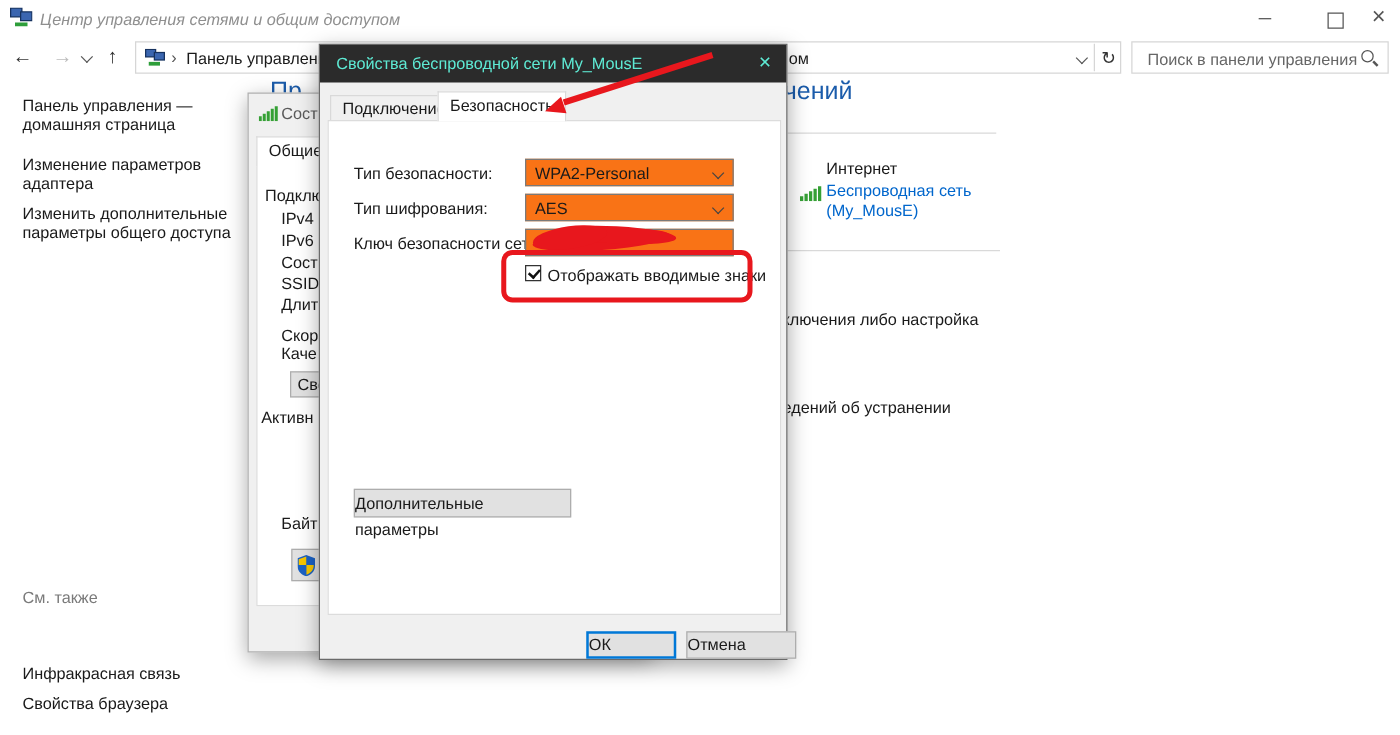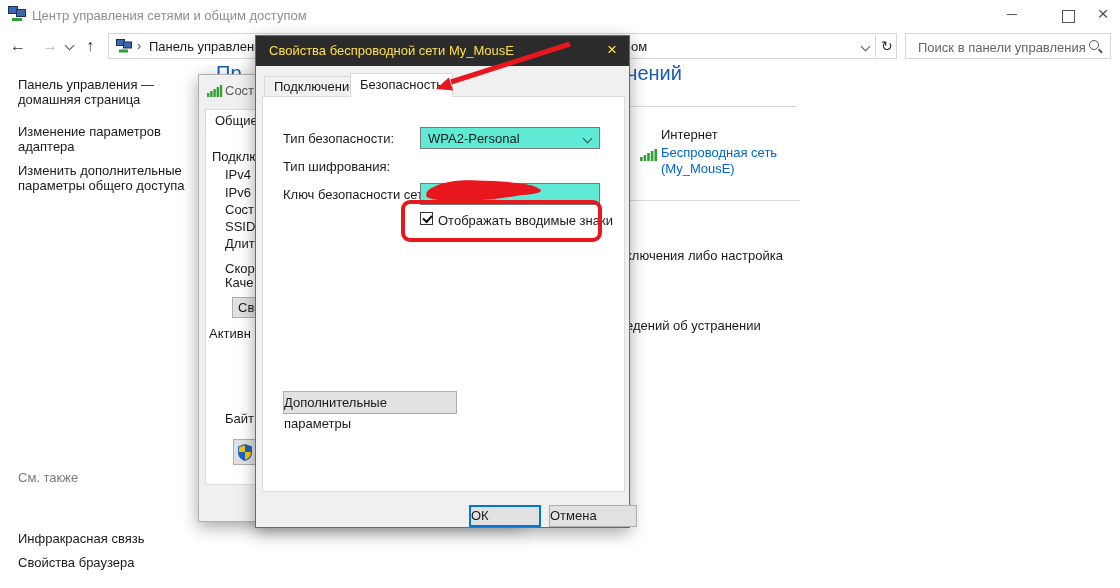--- a/index.html
+++ b/index.html
@@ -1,51 +1,51 @@
 <!DOCTYPE html>
 <html><head>
 <meta charset="utf-8">
 <style>
   html,body{margin:0;padding:0;background:#fff;}
   .page{position:relative;width:1120px;height:588px;background:#fff;overflow:hidden;
         font-family:"Liberation Sans",sans-serif;font-size:13px;color:#1a1a1a;}
   .abs{position:absolute;}
   
-  .win-title{color:#8f8f8f;}
+  .win-title{color:#8f8f8f;font-style:italic;}
   .navglyph{font-size:16px;line-height:16px;}
   .addressbar,.searchbox{background:#fff;border:1px solid #d6d6d6;box-sizing:border-box;height:26px;}
   .searchbox input{border:none;outline:none;width:170px;height:22px;margin:1px 0 0 10px;
         font-family:"Liberation Sans",sans-serif;font-size:13px;color:#333;background:transparent;}
   .searchbox input::placeholder{color:#666;opacity:1;}
   .chev{width:6px;height:6px;border-right:1.5px solid #555;border-bottom:1.5px solid #555;
         transform:rotate(45deg);display:inline-block;}
   .magnifier{width:8px;height:8px;border:1.5px solid #555;border-radius:50%;}
   .magnifier::after{content:"";position:absolute;left:8px;top:9px;width:5px;height:1.5px;
         background:#555;transform:rotate(45deg);}
   .sb-link{line-height:15px;}
   .gray{color:#7a7a7a;}
   .heading{font-size:20px;}
   .hr{height:1px;background:#d9d9d9;}
   .link{line-height:16px;}
   
   .dlg-shadow{box-shadow:0 5px 16px rgba(0,0,0,.35);}
   .panel{background:#fff;border:1px solid #dcdcdc;box-sizing:border-box;}
   .tab{border:1px solid #d9d9d9;background:#f0f0f0;padding:0 9px;height:21px;line-height:20px;box-sizing:border-box;}
   .tab.active{background:#fff;border-bottom:none;height:24px;line-height:21px;z-index:2;}
-  .combo,.tfield{background:#5eead4;border:1px solid #7a7a7a;box-sizing:border-box;width:180px;height:22px;}
+  .combo,.tfield{background:#f97316;border:1px solid #7a7a7a;box-sizing:border-box;width:167px;height:22px;}
   .combo .val{position:absolute;left:7px;top:3px;}
   .combo .chev{position:absolute;right:8px;top:7px;border-color:#444;}
   .wbtn{background:#e1e1e1;border:1px solid #adadad;box-sizing:border-box;text-align:left;
         line-height:20px;font-size:13px;color:#1a1a1a;}
   .wbtn.focus{border:2px solid #0078d7;line-height:18px;}
   .checkbox{width:13px;height:13px;border:1px solid #333;background:#fff;box-sizing:border-box;}
   .checkbox.checked::after{content:"";position:absolute;left:2px;top:2px;width:7px;height:4px;
         border-left:2px solid #111;border-bottom:2px solid #111;transform:rotate(-48deg);}
   .red-rect{border:4px solid #e8171d;border-radius:9px;box-sizing:border-box;}
-  .dlg-titlebar{background:#2b2b2b;color:#fde047;}
+  .dlg-titlebar{background:#2b2b2b;color:#5eead4;}
 </style>
 </head>
 <body>
 
 <div class="page">
 
   <svg class="abs" style="left:8px;top:6px" width="18" height="17">
     <rect x="0.5" y="0.5" width="9" height="7" fill="#3b66b0" stroke="#16325f"></rect>
     <rect x="8.5" y="3.5" width="9" height="7" fill="#3b66b0" stroke="#16325f"></rect>
     <rect x="4" y="12" width="10" height="3" fill="#2e9e3a"></rect>
@@ -151,20 +151,24 @@
     <div class="abs tab active" style="left:94px;top:37px">Безопасность</div>
 
     <div class="abs panel" style="left:6px;top:60px;width:363px;height:396px">
       <div class="abs" style="left:20px;top:34px">Тип безопасности:</div>
       <div class="abs combo" style="left:157px;top:30px">
         <span class="val">WPA2-Personal</span>
         <span class="chev"></span>
       </div>
 
       <div class="abs" style="left:20px;top:62px">Тип шифрования:</div>
+      <div class="abs combo" style="left:157px;top:58px">
+        <span class="val">AES</span>
+        <span class="chev"></span>
+      </div>
 
       <div class="abs" style="left:20px;top:90px">Ключ безопасности сети</div>
       <div class="abs tfield" style="left:157px;top:86px"></div>
 
       <span class="abs checkbox checked" style="left:157px;top:115px"></span>
       <div class="abs" style="left:175px;top:116px">Отображать вводимые знаки</div>
 
       <div class="abs wbtn" style="left:20px;top:294px;width:174px;height:23px;line-height:21px">Дополнительные параметры</div>
     </div>
 

